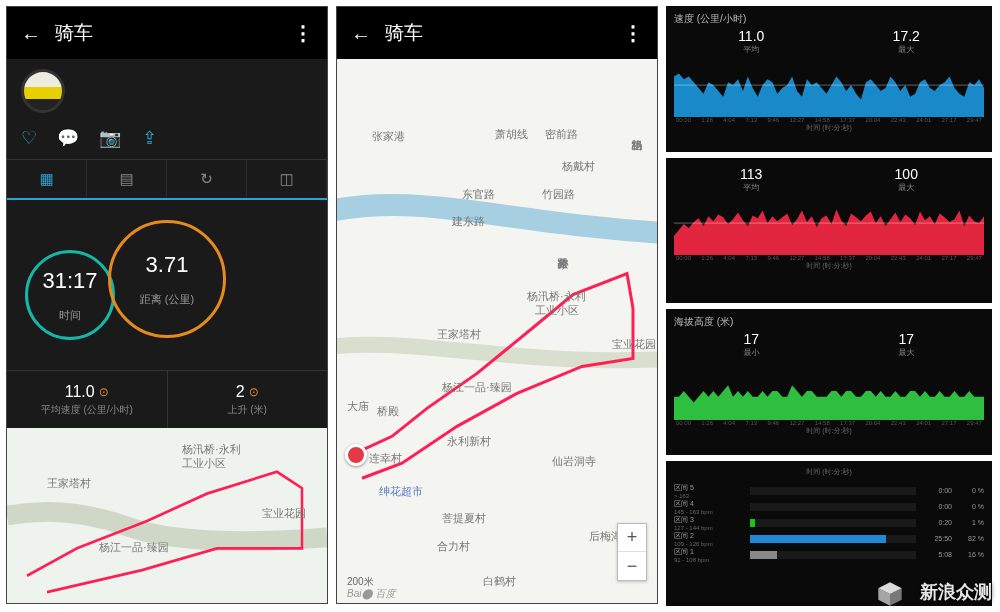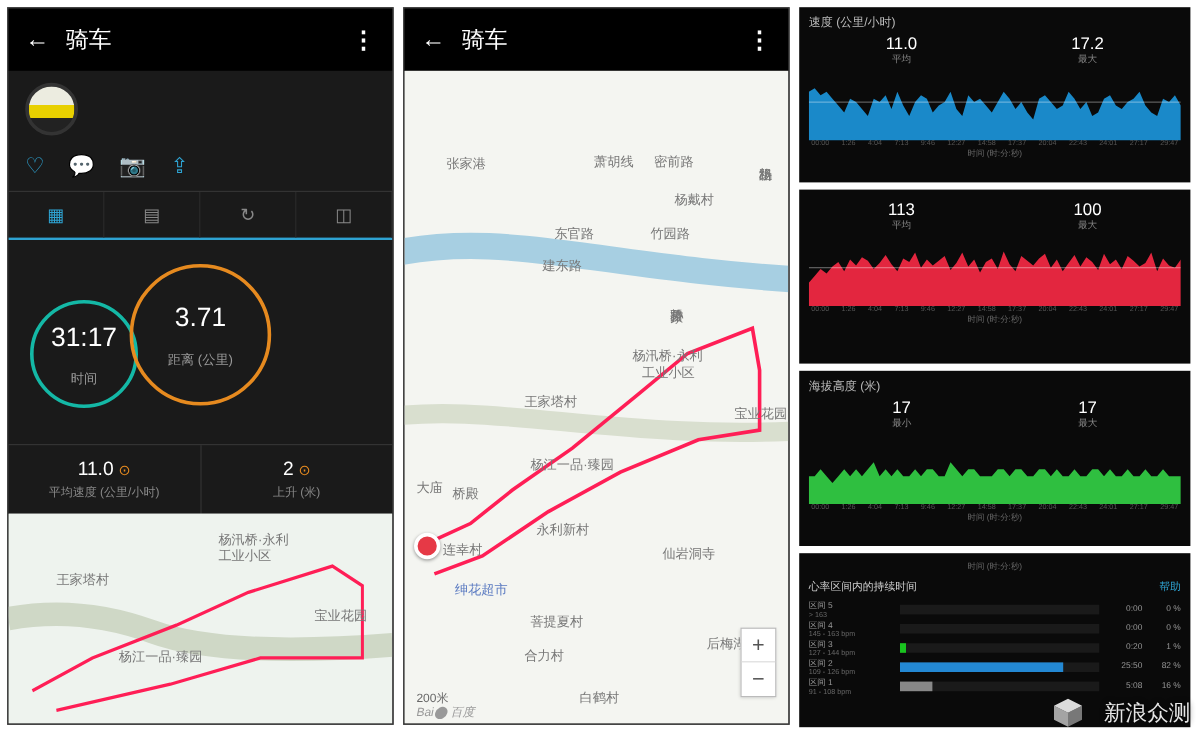--- a/index.html
+++ b/index.html
@@ -237,26 +237,26 @@
     justify-content: space-between;
     font-size: 9px;
     color: #ccc;
     padding-bottom: 4px;
   }
   .hr-zones .help { color: #2ea3d2; }
   .watermark {
     position: absolute;
     right: 8px; bottom: 4px;
     display: flex;
-    align-items: center;
+    align-items: flex-start;
     gap: 16px;
     color: #fff;
     text-shadow: 0 0 5px rgba(0,0,0,.9);
     font-size: 18px;
-    font-weight: 400;
+    font-weight: 700;
     opacity: .9;
   }
   .wm-cube svg { width: 28px; height: 28px; display: block; }
 </style>
 </head>
 <body>
 
 <div class="phone-panel">
   <div class="header">
     <span class="back-arrow">←</span>
@@ -464,24 +464,20 @@
         <span>22:43</span>
         <span>24:01</span>
         <span>27:17</span>
         <span>29:47</span>
       </div>
     <div class="axis-label">时间 (时:分:秒)</div>
   </div>
 
   <div class="chart-card hr-zones">
     <div class="axis-label" style="margin-bottom:6px">时间 (时:分:秒)</div>
-    <div class="ztitle">
-      <span>心率区间内的持续时间</span>
-      <span class="help">帮助</span>
-    </div>
     <div id="zones-body">
         <div class="row">
           <div class="zname">
             <div>区间 5</div>
             <div style="font-size:6px;color:#666">&gt; 163</div>
           </div>
           <div class="bar-wrap">
             <div class="bar" style="width:0%;background:#888"></div>
           </div>
           <div class="time">0:00</div>

